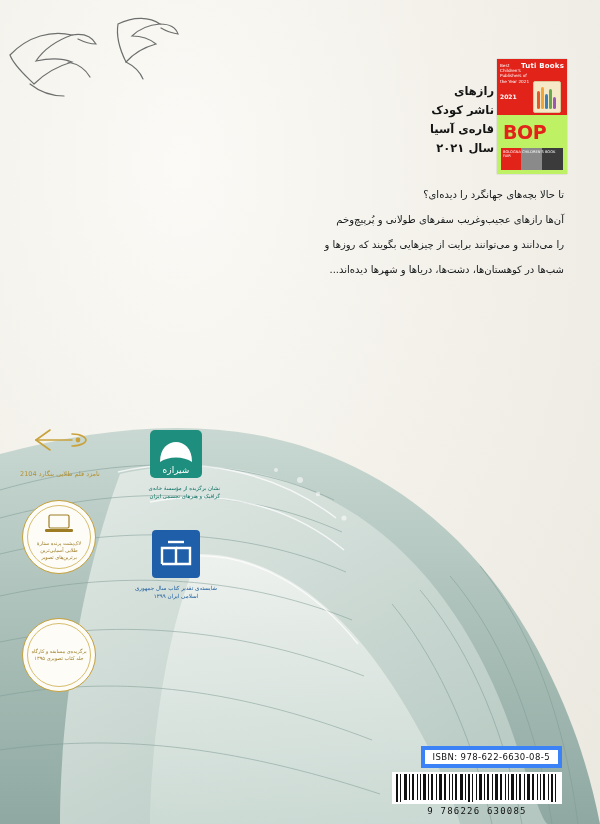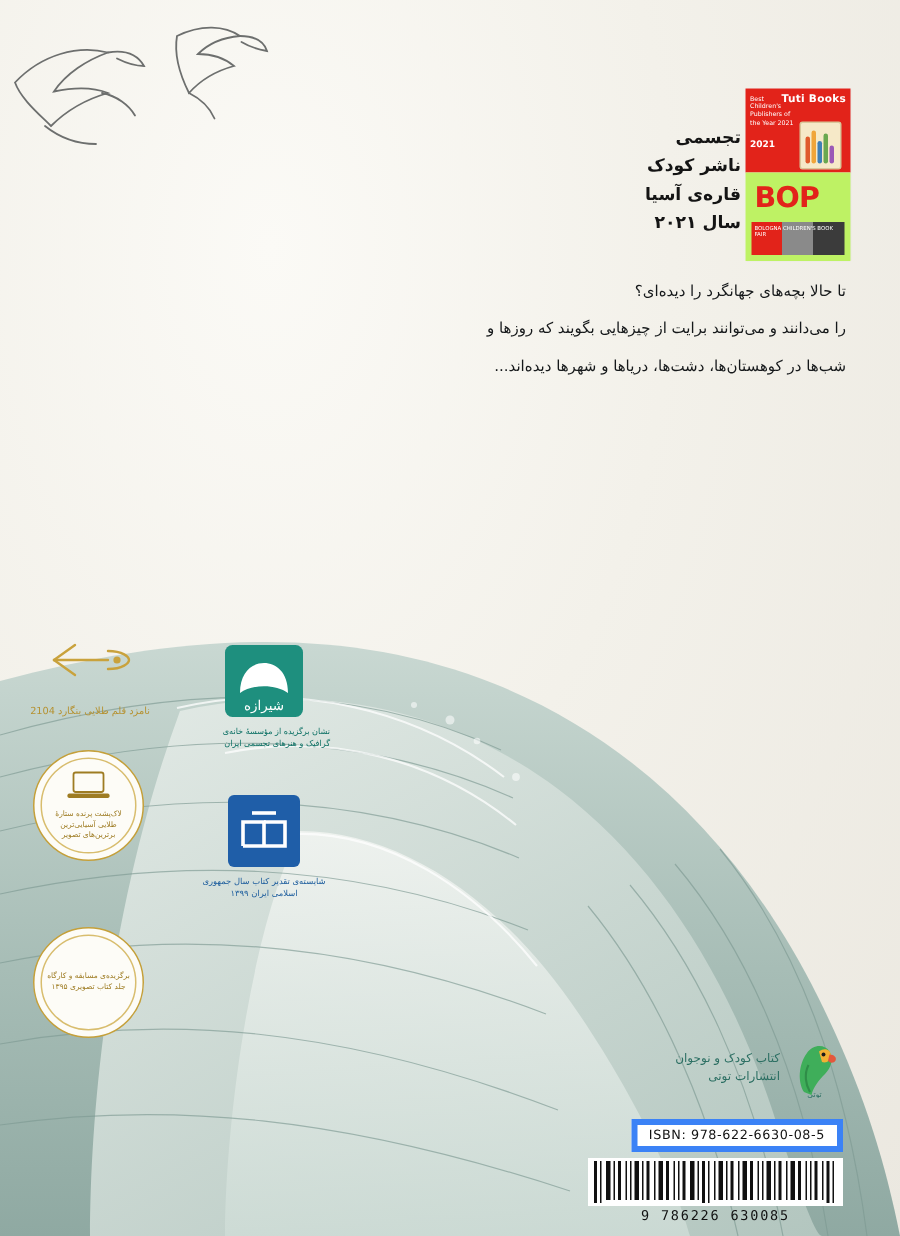--- a/index.html
+++ b/index.html
@@ -309,28 +309,29 @@
     </div>
     <div class="bop-bottom">
       <div class="bop-logo">BOP</div>
       <div class="bop-swatch">
         <span>BOLOGNA CHILDREN'S BOOK FAIR</span>
       </div>
     </div>
   </div>
 
   <div class="award-caption">
-    <div>تجسمی</div>
+    <div>رازهای</div>
     <div>ناشر کودک</div>
     <div>قاره‌ی آسیا</div>
     <div>سال ۲۰۲۱</div>
   </div>
 
   <div class="blurb">
     <p>تا حالا بچه‌های جهانگرد را دیده‌ای؟</p>
+    <p>آن‌ها رازهای عجیب‌وغریب سفرهای طولانی و پُرپیچ‌وخم</p>
     <p>را می‌دانند و می‌توانند برایت از چیزهایی بگویند که روزها و</p>
     <p>شب‌ها در کوهستان‌ها، دشت‌ها، دریاها و شهرها دیده‌اند...</p>
   </div>
 
   <div class="wave-wrap">
     <svg viewBox="0 0 600 520" width="600" height="520" preserveAspectRatio="none">
       <defs>
         <linearGradient id="wg1" x1="0" y1="0" x2="0" y2="1">
           <stop offset="0%" stop-color="#c9d8d2"></stop>
           <stop offset="55%" stop-color="#a7bdb6"></stop>
@@ -428,34 +429,20 @@
         <path d="M12,36 L12,20 L26,20 L26,36"></path>
         <path d="M26,20 L40,20 L40,36 L12,36"></path>
         <path d="M18,14 L34,14"></path>
       </g>
     </svg>
     <div class="cap">شایسته‌ی تقدیر
 کتاب سال
 جمهوری اسلامی ایران ۱۳۹۹</div>
   </div>
 
-  <div class="pub">
-    <div class="pub-text">
-      <div>کتاب کودک و نوجوان</div>
-      <div>انتشارات توتی</div>
-    </div>
-    <svg width="34" height="40" viewBox="0 0 34 40">
-      <path d="M10,36 C6,30 6,18 12,10 C16,4 24,4 27,9 C30,14 28,20 24,24 C20,28 16,33 15,38 Z" fill="#3fae5a"></path>
-      <path d="M20,9 C24,6 28,8 28,12 C28,15 25,17 22,16 Z" fill="#f2b134"></path>
-      <path d="M27,11 C30,11 32,13 31,15 C30,17 27,17 26,15 Z" fill="#e3573c"></path>
-      <circle cx="23" cy="11" r="1.3" fill="#1c1c1c"></circle>
-      <path d="M13,18 C10,24 11,31 14,36" stroke="#2f8d48" stroke-width="1.4" fill="none"></path>
-      <text x="17" y="39" text-anchor="middle" font-size="5" fill="#2c6f63" font-family="DejaVu Sans, sans-serif">توتی</text>
-    </svg>
-  </div>
 
   <div class="isbn-box">ISBN: 978-622-6630-08-5</div>
 
   <svg class="barcode" viewBox="0 0 170 32">
     <rect x="0" y="0" width="170" height="32" fill="#ffffff"></rect>
     <g fill="#111111">
       <rect x="4" y="2" width="2" height="28"></rect>
         <rect x="8" y="2" width="1" height="28"></rect>
       <rect x="12" y="2" width="3" height="26"></rect>
         <rect x="17" y="2" width="1" height="26"></rect>

